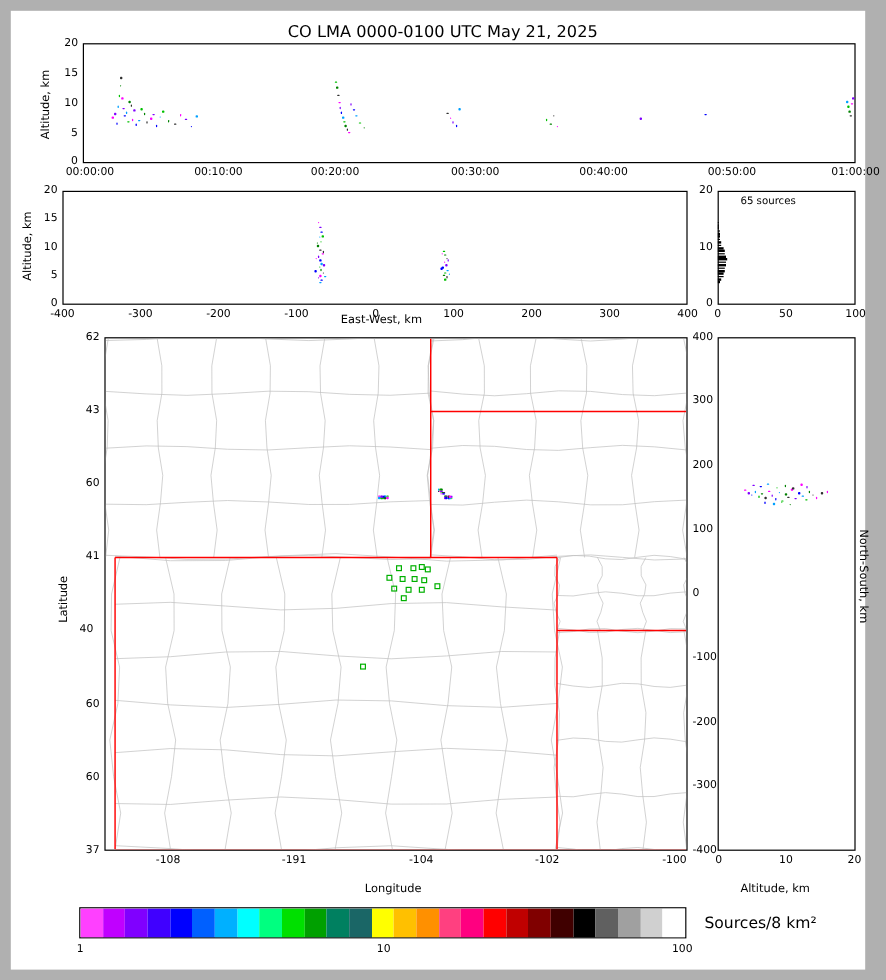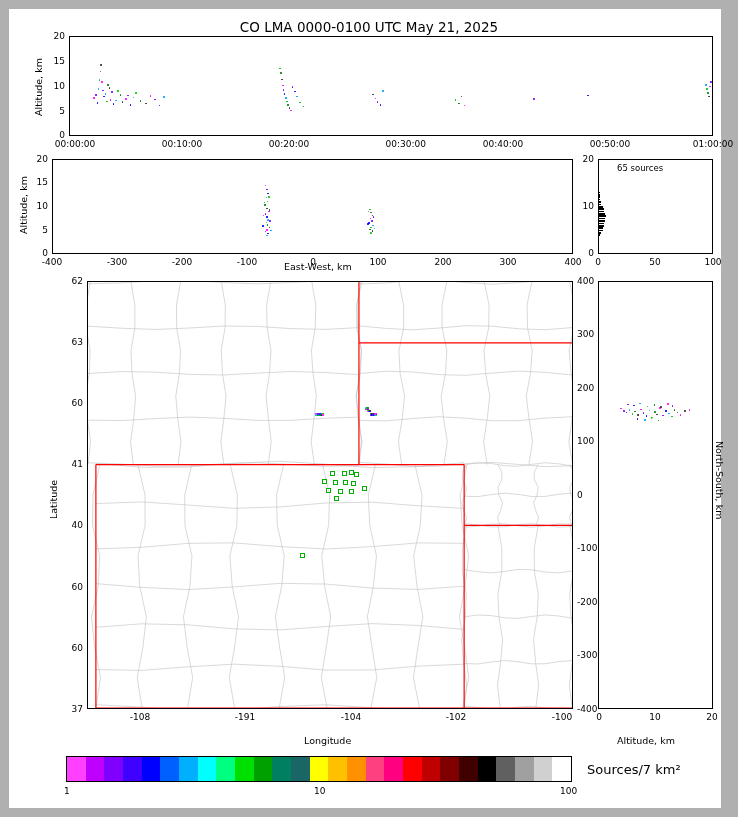--- a/index.html
+++ b/index.html
@@ -109,22 +109,22 @@
     </div>
 
   <div class="tick tickL" style="left:34px;top:22px;width:22px;">20</div>
   <div class="tick tickL" style="left:34px;top:47px;width:22px;">15</div>
   <div class="tick tickL" style="left:34px;top:72px;width:22px;">10</div>
   <div class="tick tickL" style="left:34px;top:97px;width:22px;">5</div>
   <div class="tick tickL" style="left:34px;top:121px;width:22px;">0</div>
 
   <div class="tick" style="left:36px;top:130px;width:60px;text-align:center;">00:00:00</div>
   <div class="tick" style="left:143px;top:130px;width:60px;text-align:center;">00:10:00</div>
-  <div class="tick" style="left:250px;top:130px;width:60px;text-align:center;">00:20:00</div>
-  <div class="tick" style="left:357px;top:130px;width:60px;text-align:right;">00:30:00</div>
+  <div class="tick" style="left:250px;top:130px;width:60px;text-align:left;">00:20:00</div>
+  <div class="tick" style="left:357px;top:130px;width:60px;text-align:center;">00:30:00</div>
   <div class="tick" style="left:464px;top:130px;width:60px;text-align:center;">00:40:00</div>
   <div class="tick" style="left:571px;top:130px;width:60px;text-align:center;">00:50:00</div>
   <div class="tick" style="left:674px;top:130px;width:60px;text-align:center;">01:00:00</div>
   <div class="axlabel rot" style="left:24px;top:107px;">Altitude, km</div>
 
   <div class="axes" style="left:43px;top:150px;width:521px;height:95px;"></div>
   <div id="p2pts" class="abs" style="left:43px;top:150px;width:521px;height:95px;overflow:hidden;">
       <div class="pt" style="left: 212.86px; top: 25.85px; background: rgb(255, 0, 255);"></div>
       <div class="pt" style="left: 214.162px; top: 29.65px; background: rgb(128, 0, 255);"></div>
       <div class="pt" style="left: 215.465px; top: 33.925px; background: rgb(0, 0, 255);"></div>
@@ -337,24 +337,24 @@
       <div class="pt" style="left: 284.637px; top: 132.01px; background: rgb(0, 160, 255);"></div>
       <div class="pt" style="left: 285.193px; top: 131.319px; background: rgb(48, 48, 48);"></div>
       <div class="pt" style="left: 286.493px; top: 131.319px; background: rgb(255, 0, 255);"></div>
       <div class="pt" style="left: 287.793px; top: 131.319px; background: rgb(128, 0, 255);"></div>
       <div class="pt" style="left: 285.193px; top: 132.619px; background: rgb(0, 0, 255);"></div>
       <div class="pt" style="left: 286.493px; top: 132.619px; background: rgb(0, 160, 255);"></div>
       <div class="pt" style="left: 287.793px; top: 132.619px; background: rgb(0, 192, 0);"></div>
     </div>
 
   <div class="tick tickL" style="left:52px;top:267px;width:22px;">62</div>
-  <div class="tick tickL" style="left:52px;top:328px;width:22px;">63</div>
+  <div class="tick tickL" style="left:52px;top:328px;width:22px;">43</div>
   <div class="tick tickL" style="left:52px;top:389px;width:22px;">60</div>
   <div class="tick tickL" style="left:52px;top:450px;width:22px;">41</div>
-  <div class="tick tickL" style="left:52px;top:511px;width:22px;">40</div>
+  <div class="tick tickL" style="left:52px;top:511px;width:22px;text-align:center;">40</div>
   <div class="tick tickL" style="left:52px;top:573px;width:22px;">60</div>
   <div class="tick tickL" style="left:52px;top:634px;width:22px;">60</div>
   <div class="tick tickL" style="left:52px;top:695px;width:22px;">37</div>
 
   <div class="tick" style="left:111px;top:703px;width:40px;text-align:center;">-108</div>
   <div class="tick" style="left:216px;top:703px;width:40px;text-align:center;">-191</div>
   <div class="tick" style="left:322px;top:703px;width:40px;text-align:center;">-104</div>
   <div class="tick" style="left:427px;top:703px;width:40px;text-align:center;">-102</div>
   <div class="tick" style="left:533px;top:703px;width:40px;text-align:center;">-100</div>
 
@@ -437,18 +437,18 @@
       <div class="cbseg" style="left: 66.6667%; width: 3.7037%; background: rgb(255, 0, 0);"></div>
       <div class="cbseg" style="left: 70.3704%; width: 3.7037%; background: rgb(192, 0, 0);"></div>
       <div class="cbseg" style="left: 74.0741%; width: 3.7037%; background: rgb(128, 0, 0);"></div>
       <div class="cbseg" style="left: 77.7778%; width: 3.7037%; background: rgb(64, 0, 0);"></div>
       <div class="cbseg" style="left: 81.4815%; width: 3.7037%; background: rgb(0, 0, 0);"></div>
       <div class="cbseg" style="left: 85.1852%; width: 3.7037%; background: rgb(96, 96, 96);"></div>
       <div class="cbseg" style="left: 88.8889%; width: 3.7037%; background: rgb(160, 160, 160);"></div>
       <div class="cbseg" style="left: 92.5926%; width: 3.7037%; background: rgb(208, 208, 208);"></div>
       <div class="cbseg" style="left: 96.2963%; width: 3.7037%; background: rgb(255, 255, 255);"></div>
     </div>
-  <div class="cblabel" style="left:578px;top:753px;">Sources/7 km²</div>
+  <div class="cblabel" style="left:578px;top:753px;">Sources/8 km²</div>
   <div class="cbtick" style="left:55px;top:777px;">1</div>
   <div class="cbtick" style="left:305px;top:777px;">10</div>
   <div class="cbtick" style="left:551px;top:777px;">100</div>
 
 </div>
 
 </body></html>

